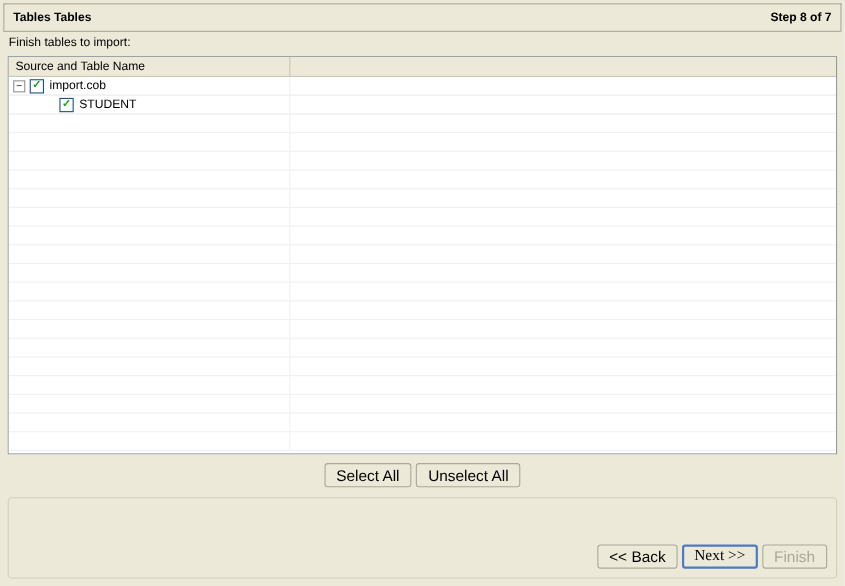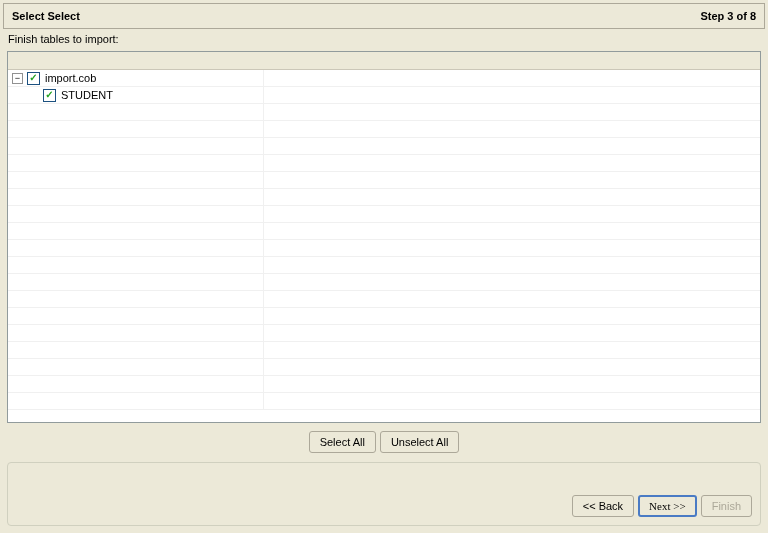--- a/index.html
+++ b/index.html
@@ -135,21 +135,21 @@
       font-size: 10px;
       font-weight: bold;
       line-height: 1;
     }
     
     .tree-label {
       padding-left: 1px;
     }
     
     .tree-row.child {
-      padding-left: 35px;
+      padding-left: 46px;
     }
     
     .grid-lines {
       position: absolute;
       top: 0;
       left: 0;
       right: 0;
       bottom: 0;
       z-index: 1;
     }
@@ -172,21 +172,21 @@
       gap: 4px;
       padding: 6px 0;
     }
     
     .btn {
       background: #ece9d8;
       border: 1px solid #aca899;
       border-radius: 3px;
       padding: 2px 10px;
       font-family: inherit;
-      font-size: 11px;
+      font-size: 14px;
       cursor: pointer;
       height: 22px;
     }
     
     .btn:disabled {
       color: #aca899;
       cursor: default;
     }
     
     .btn.highlighted {
@@ -196,39 +196,40 @@
     }
     
     .nav-panel {
       border: 1px solid #d0d0bf;
       border-radius: 4px;
       margin: 3px 7px 7px 7px;
       padding: 20px 8px 8px 8px;
       display: flex;
       justify-content: flex-end;
       gap: 4px;
-      height: 64px;
+      height: 74px;
       align-items: flex-end;
     }
   </style>
 </head>
 <body>
 
 <div class="container">
 
   <div class="header">
-    <span class="header-title">Select Select</span>
-    <span class="header-step">Step 3 of 8</span>
+    <span class="header-title">Tables Tables</span>
+    <span class="header-step">Step 8 of 7</span>
   </div>
   <div class="divider-line"></div>
 
   <div class="instruction">Finish tables to import:</div>
 
   <div class="table-container">
     <div class="table-headers">
+      <div class="table-header-cell">Source and Table Name</div>
       <div class="table-header-cell"></div>
     </div>
 
     <div class="table-body">
 
       <div class="tree-row">
         <div class="expand-toggle">−</div>
         <div class="checkbox checked"></div>
         <span class="tree-label">import.cob</span>
       </div>

